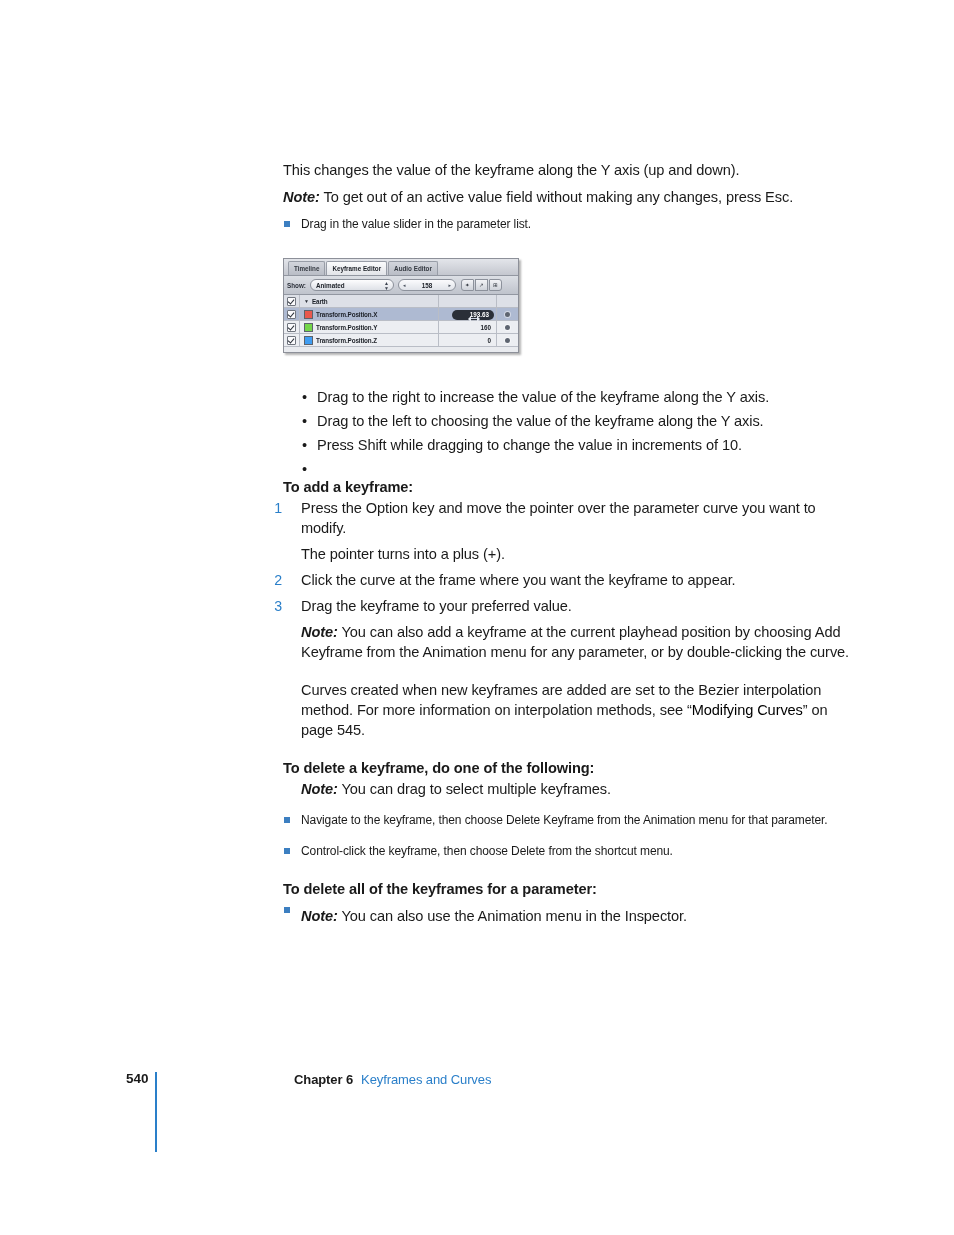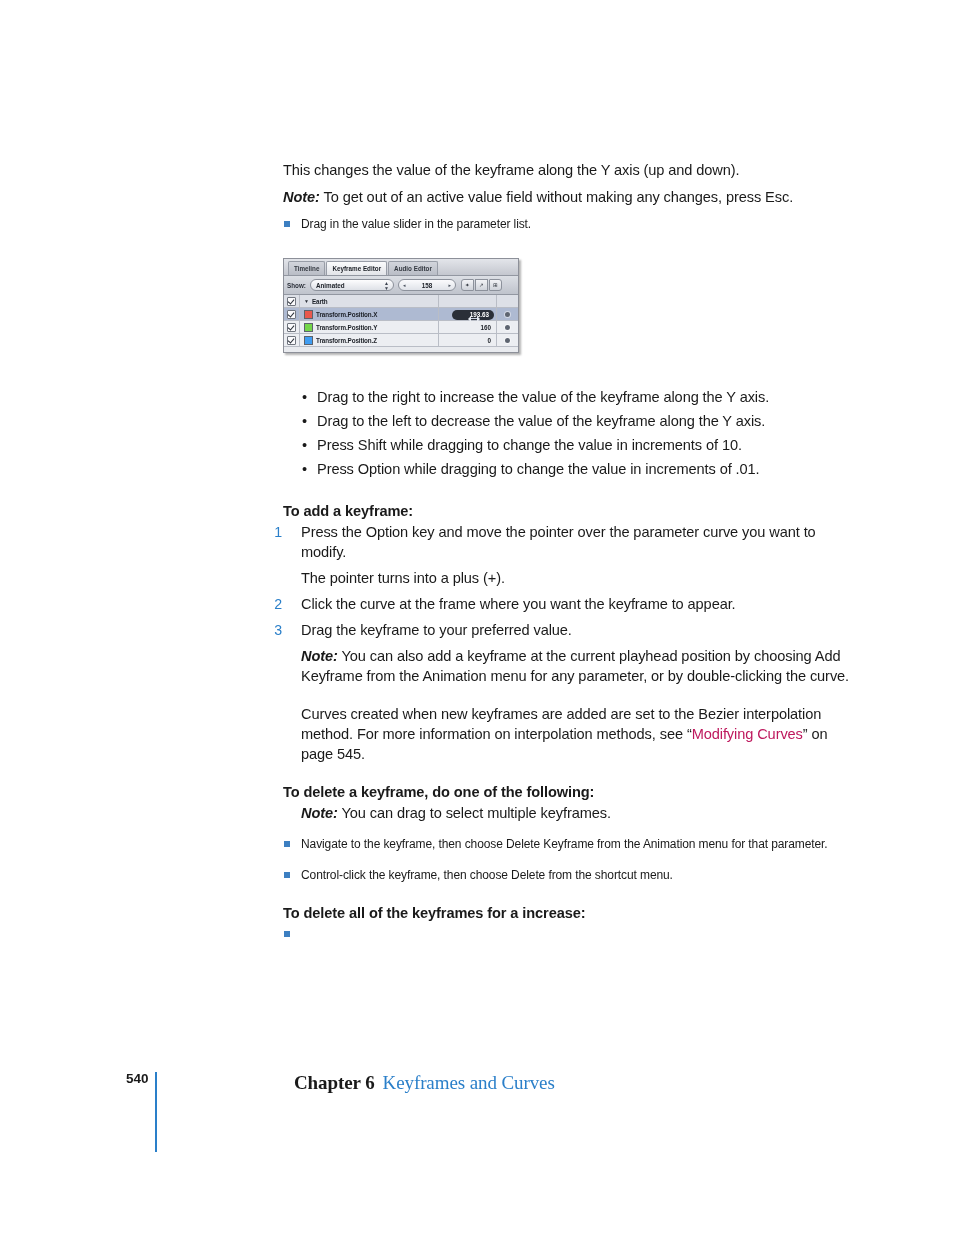--- a/index.html
+++ b/index.html
@@ -122,21 +122,21 @@
     font-size: 14.2px;
   }
   .sub-para {
     padding-left: 18px;
     font-size: 14.6px;
     line-height: 20px;
     margin: 0 0 6px 0;
     letter-spacing: -0.1px;
   }
 
-  .link-grey { color: #be185d; }
+  .link-grey { color: #000000; }
 
   
   .footer {
     position: absolute;
     left: 16px;
     top: 1065px;
     width: 954px;
     height: 110px;
   }
   .folio {
@@ -152,23 +152,22 @@
     left: 126px;
     top: 7px;
     width: 2px;
     height: 80px;
     background: #2a7fc9;
   }
   .footer-chapter {
     position: absolute;
     left: 265px;
     top: 7px;
-    font-size: 19px;
-    letter-spacing: -0.1px;
-    font-family: Liberation Serif, serif;
+    font-size: 13px;
+    letter-spacing: -0.1px;
   }
   .footer-chapter .ch {
     font-weight: bold;
     color: #1a1a1a;
   }
   .footer-chapter .ch-title {
     color: #2a7fc9;
     margin-left: 8px;
   }
 
@@ -472,29 +471,28 @@
     <div style="height:128px"></div>
 
     <div class="nested-block">
       <ul class="dot-list">
         <li class="dot-item">
           <span class="dot-bullet">•</span>
           <span>Drag to the right to increase the value of the keyframe along the Y axis.</span>
         </li>
         <li class="dot-item">
           <span class="dot-bullet">•</span>
-          <span>Drag to the left to decrease the value of the keyframe along the Y axis.</span>
+          <span>Drag to the left to choosing the value of the keyframe along the Y axis.</span>
         </li>
         <li class="dot-item">
           <span class="dot-bullet">•</span>
           <span>Press Shift while dragging to change the value in increments of 10.</span>
         </li>
         <li class="dot-item">
           <span class="dot-bullet">•</span>
-          <span>Press Option while dragging to change the value in increments of .01.</span>
         </li>
       </ul>
     </div>
 
 
     <p class="head gap-before">To add a keyframe:</p>
 
     <div class="num-item">
       <span class="num">1</span>
       <span>Press the Option key and move the pointer over the parameter curve you want to modify.</span>
@@ -523,26 +521,27 @@
     <div class="sq-item gap-small">
       <span class="sq-bullet"></span>
       <span>Navigate to the keyframe, then choose Delete Keyframe from the Animation menu for that parameter.</span>
     </div>
 
     <div class="sq-item gap-small">
       <span class="sq-bullet"></span>
       <span>Control-click the keyframe, then choose Delete from the shortcut menu.</span>
     </div>
 
-    <p class="head gap-before">To delete all of the keyframes for a increase:</p>
+    <p class="head gap-before">To delete all of the keyframes for a parameter:</p>
 
     <div class="sq-item">
       <span class="sq-bullet"></span>
     </div>
 
+    <p class="sub-para gap-small"><span class="note-label">Note:</span> <span>You can also use the Animation menu in the Inspector.</span></p>
 
   </div>
 
   <div class="shot">
 
     <div class="shot-tabs">
       <div class="shot-tab">Timeline</div>
       <div class="shot-tab active">Keyframe Editor</div>
       <div class="shot-tab">Audio Editor</div>
     </div>

